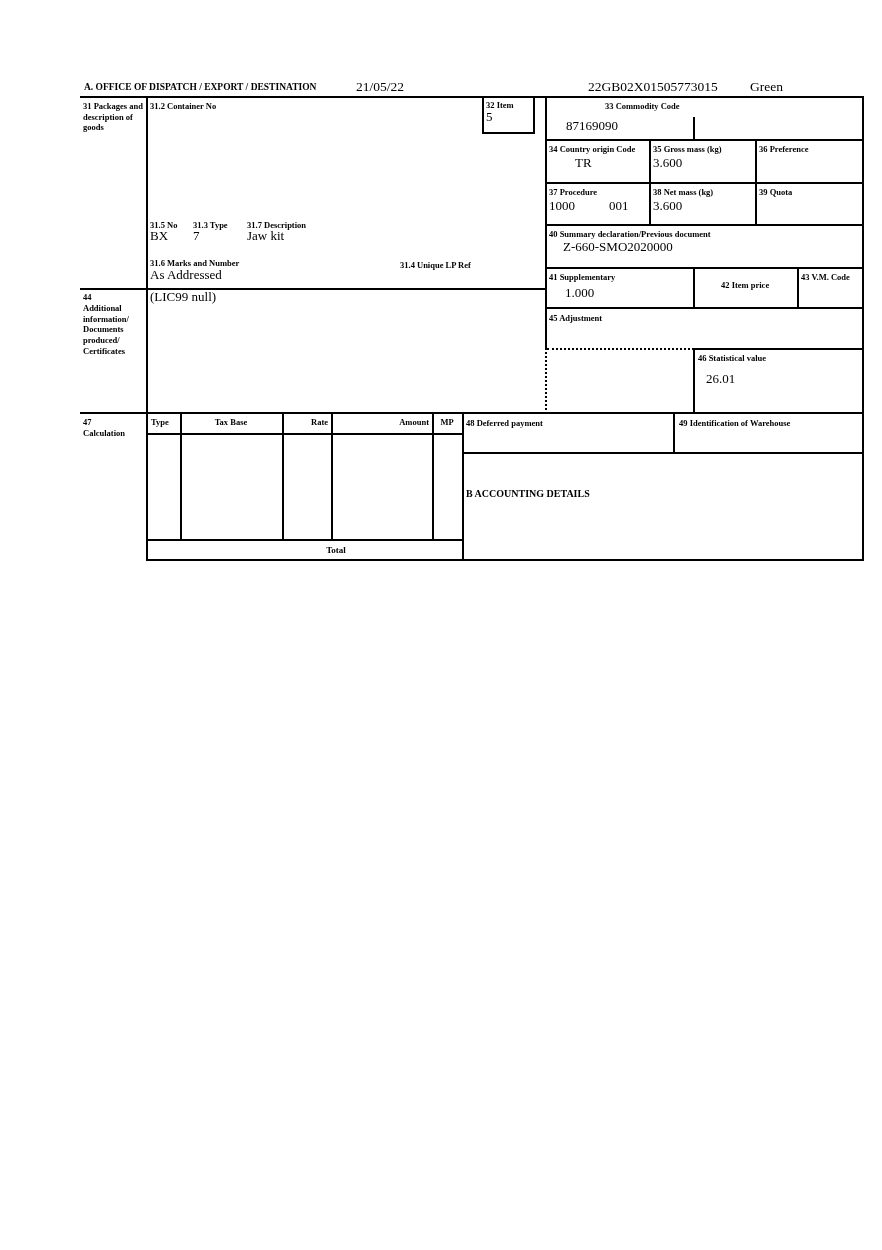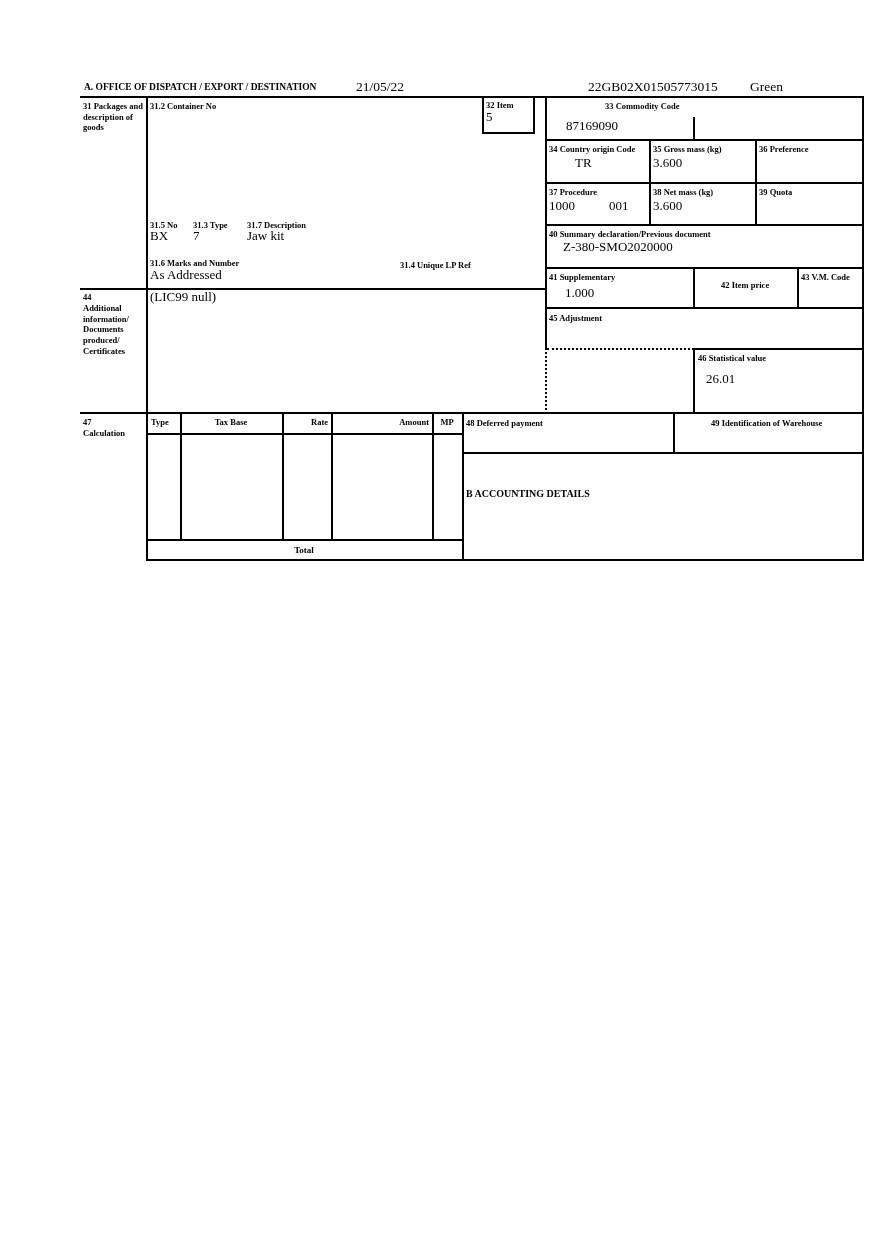--- a/index.html
+++ b/index.html
@@ -83,21 +83,21 @@
 <div class="lbl" style="left:759px;top:187px;">39 Quota</div>
 
 <div class="lbl" style="left:150px;top:220px;">31.5 No</div>
 <div class="lbl" style="left:193px;top:220px;">31.3 Type</div>
 <div class="lbl" style="left:247px;top:220px;">31.7 Description</div>
 <div class="val" style="left:150px;top:229px;">BX</div>
 <div class="val" style="left:193px;top:229px;">7</div>
 <div class="val" style="left:247px;top:229px;">Jaw kit</div>
 
 <div class="lbl" style="left:549px;top:229px;">40 Summary declaration/Previous document</div>
-<div class="val" style="left:563px;top:240px;">Z-380-SMO2020000</div>
+<div class="val" style="left:563px;top:240px;">Z-660-SMO2020000</div>
 
 <div class="lbl" style="left:150px;top:258px;">31.6 Marks and Number</div>
 <div class="val" style="left:150px;top:268px;">As Addressed</div>
 <div class="lbl" style="left:400px;top:260px;">31.4 Unique LP Ref</div>
 
 <div class="lbl" style="left:549px;top:272px;">41 Supplementary</div>
 <div class="val" style="left:565px;top:286px;">1.000</div>
 <div class="lbl" style="left:697px;top:280px;margin-left:24px;">42 Item price</div>
 <div class="lbl" style="left:801px;top:272px;">43 V.M. Code</div>
 
@@ -111,18 +111,18 @@
 <div class="val" style="left:706px;top:372px;">26.01</div>
 
 <div class="lbl" style="left:83px;top:417px;">47</div>
 <div class="lbl" style="left:83px;top:428px;">Calculation</div>
 
 <div class="lbl" style="left:151px;top:417px;">Type</div>
 <div class="lbl th-c" style="left:182px;top:417px;width:98px;">Tax Base</div>
 <div class="lbl th-r" style="left:284px;top:417px;width:44px;">Rate</div>
 <div class="lbl th-r" style="left:333px;top:417px;width:96px;">Amount</div>
 <div class="lbl th-c" style="left:434px;top:417px;width:26px;">MP</div>
-<div class="tot" style="left:146px;top:545px;width:316px;">Total</div>
+<div class="tot" style="left:146px;top:545px;width:316px;padding-left:32px;">Total</div>
 
 <div class="lbl" style="left:466px;top:418px;">48 Deferred payment</div>
-<div class="lbl" style="left:679px;top:418px;margin-left:32px;">49 Identification of Warehouse</div>
+<div class="lbl" style="left:679px;top:418px;">49 Identification of Warehouse</div>
 
 <div class="hdr" style="left:466px;top:488px;font-size:10px;">B ACCOUNTING DETAILS</div>
 
 </body></html>

